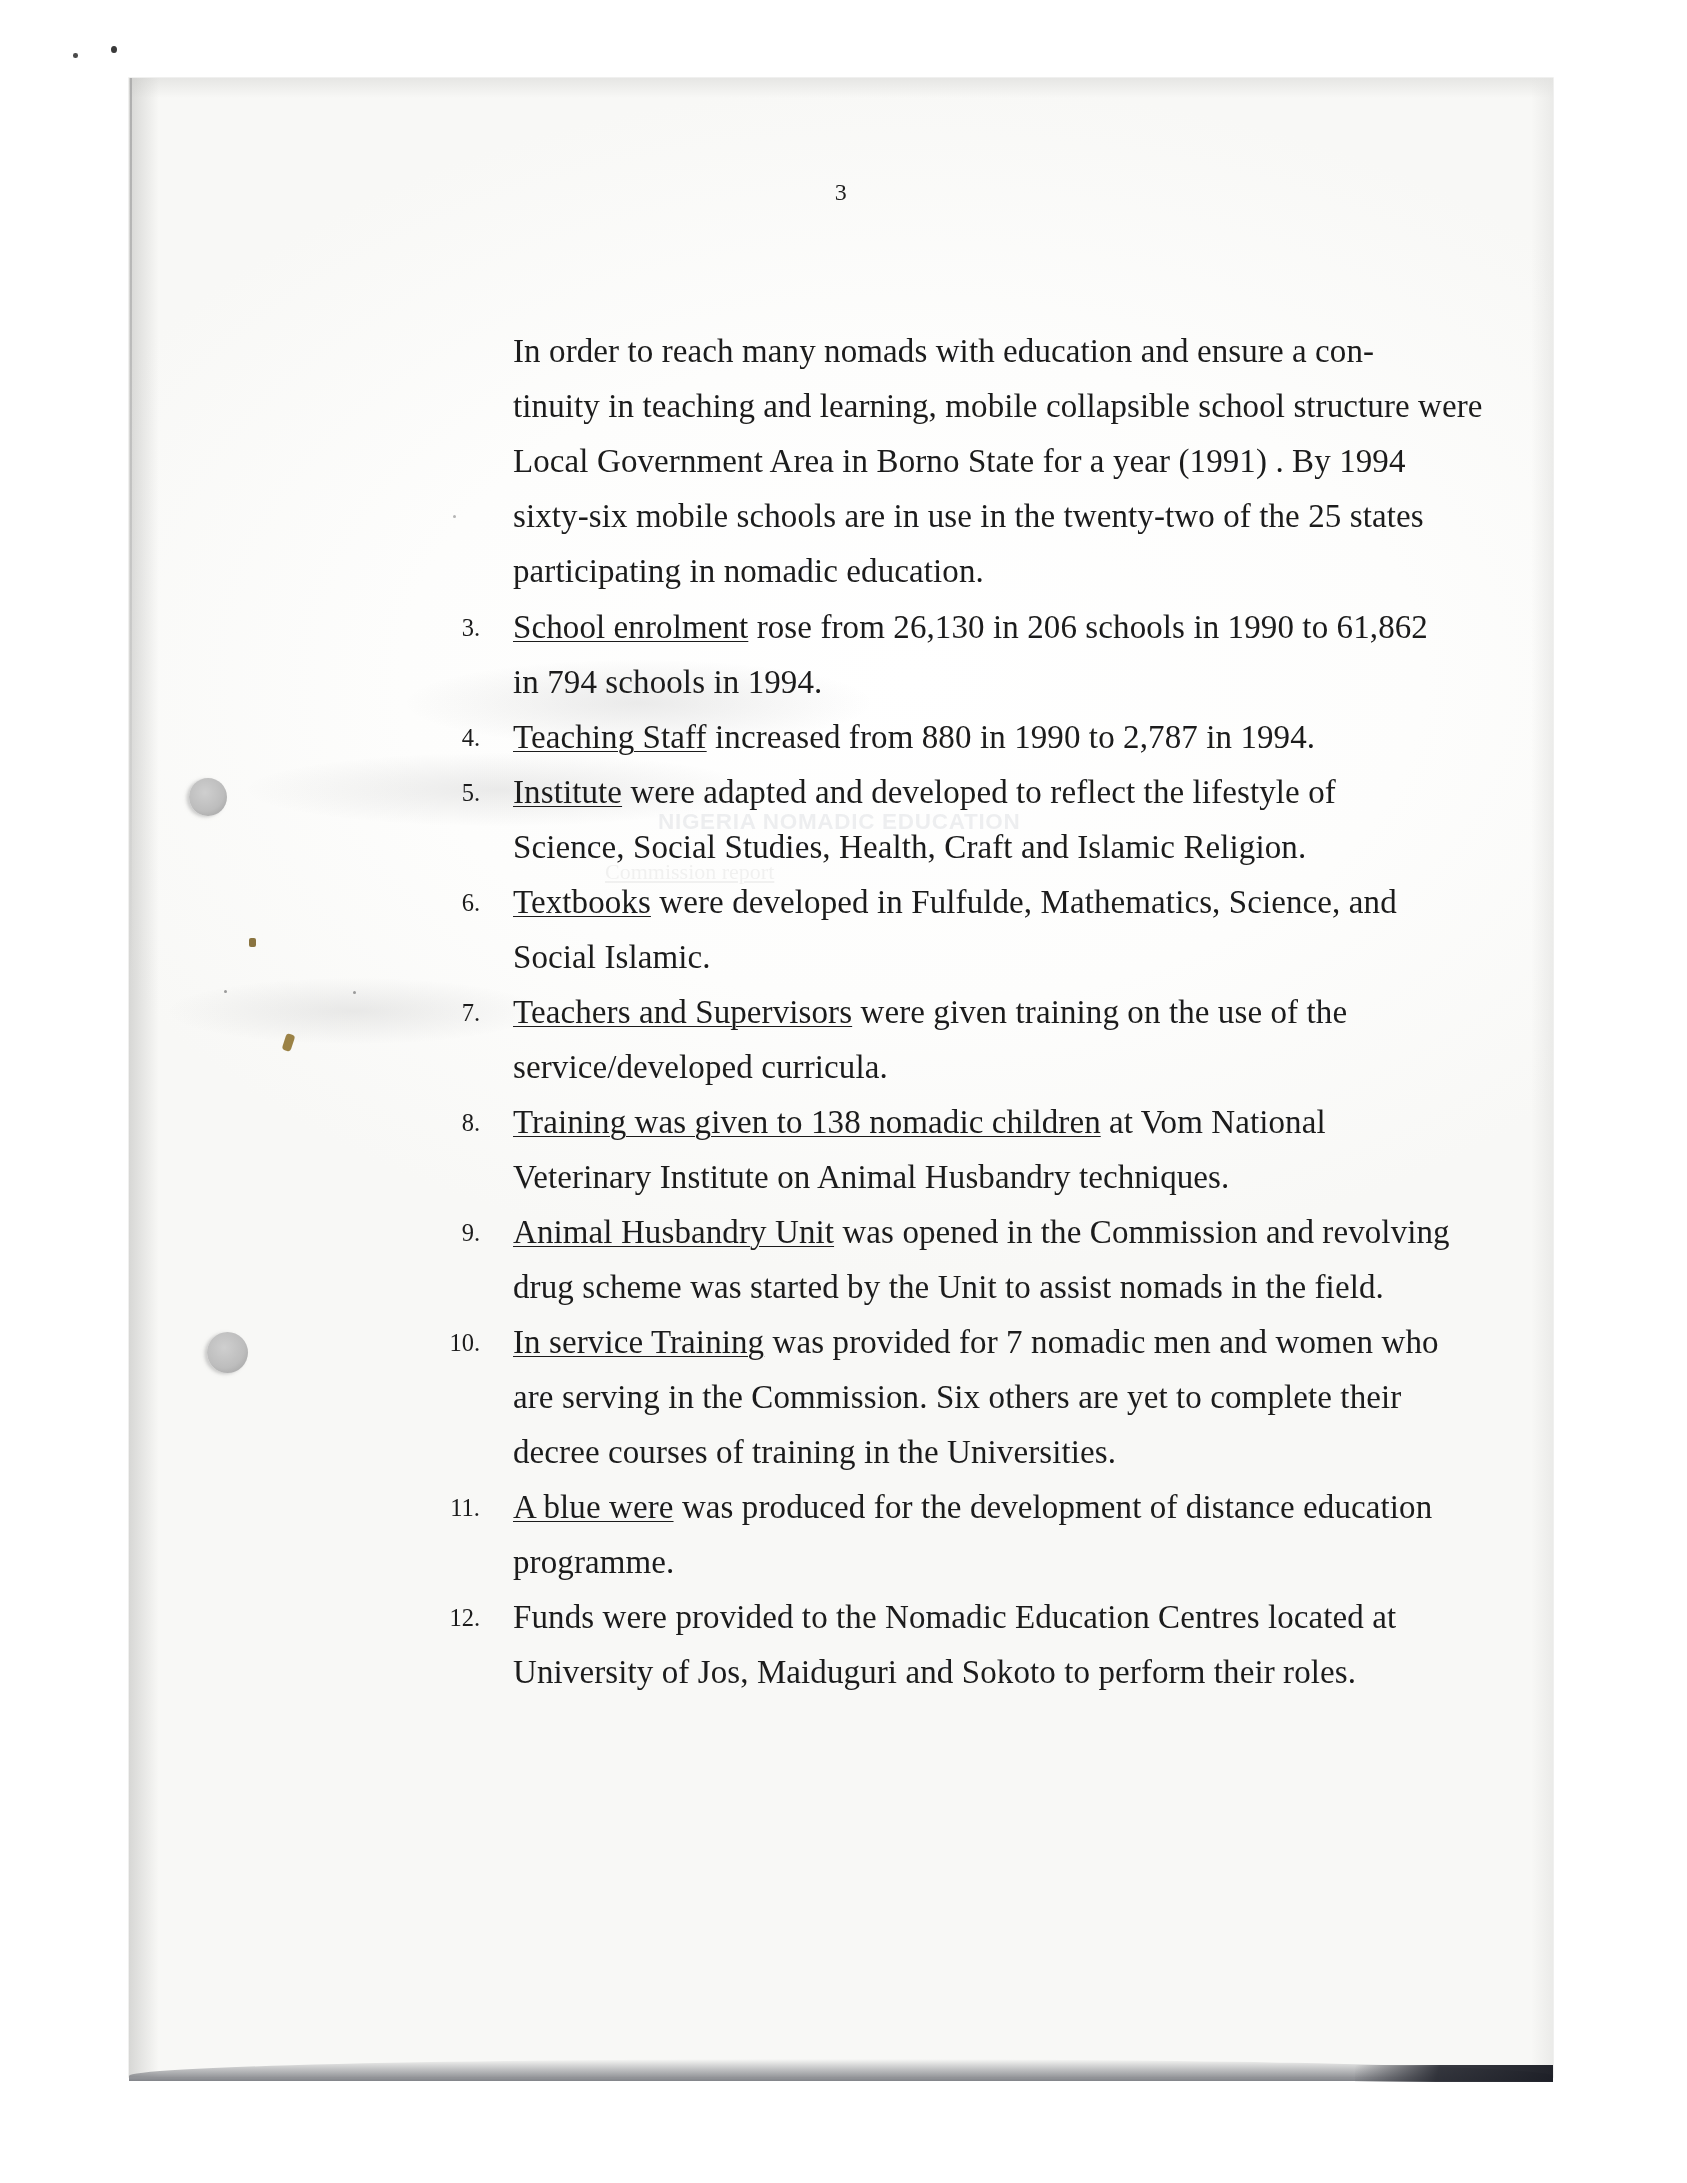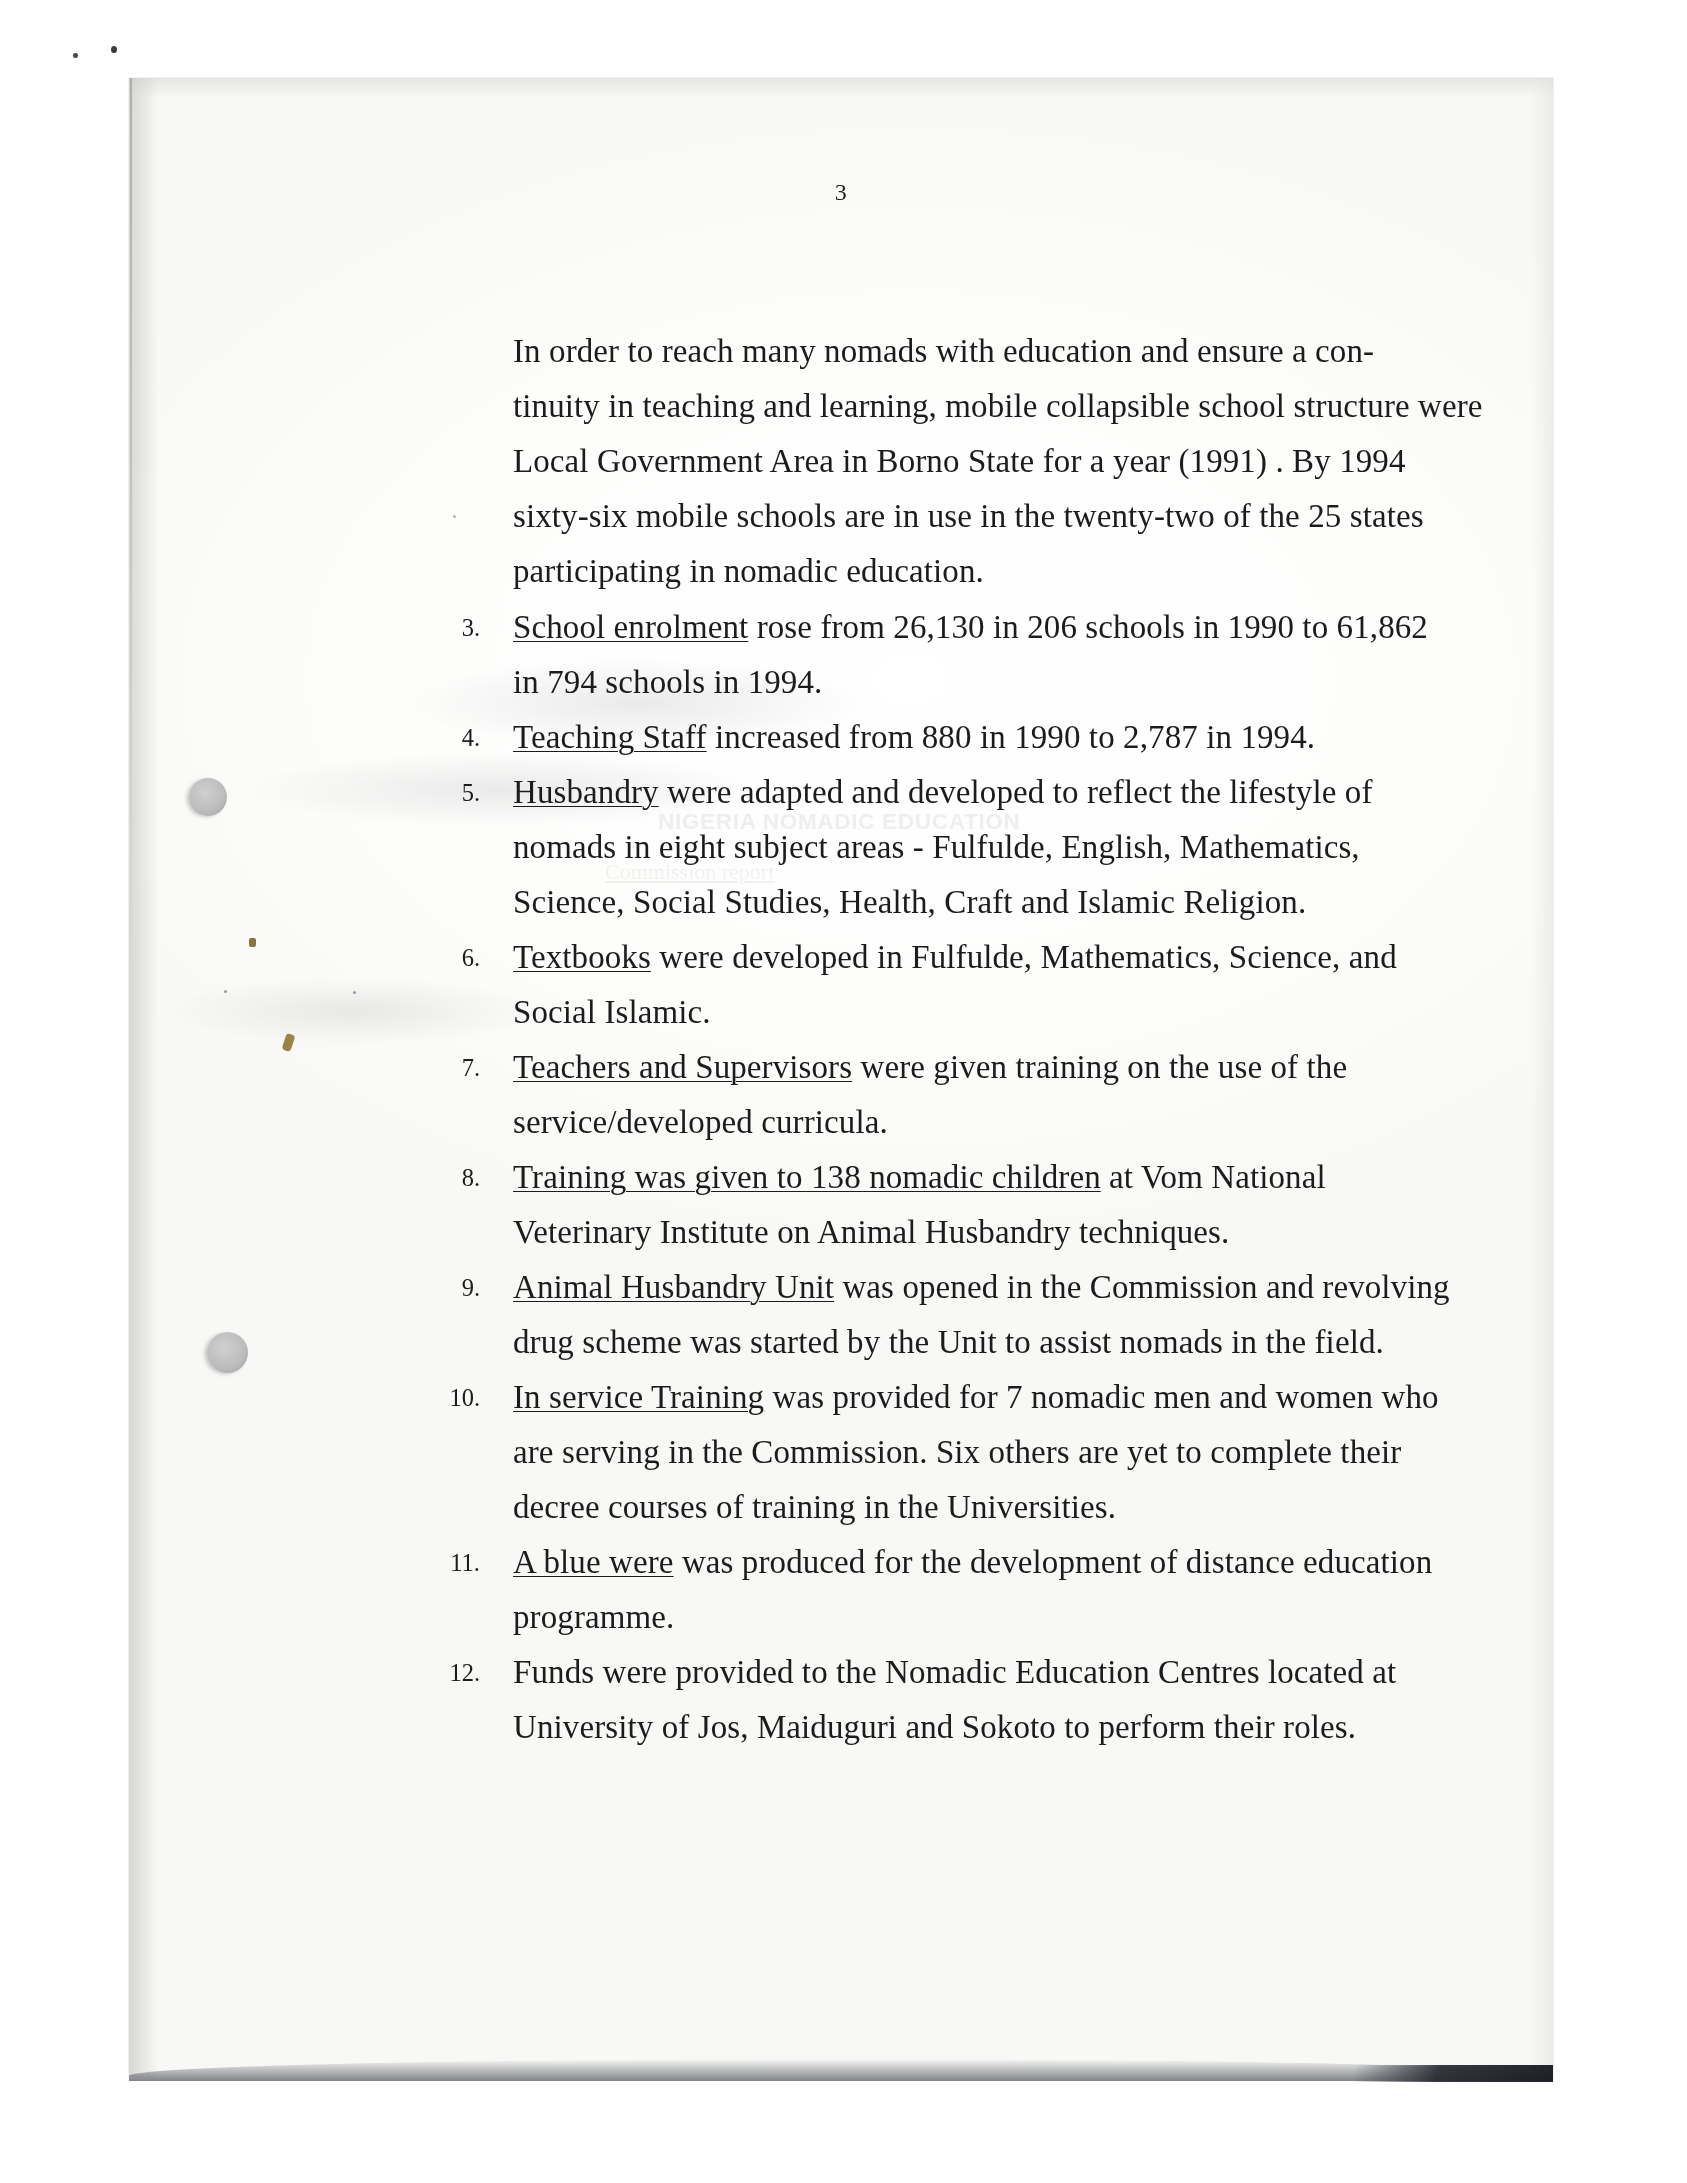--- a/index.html
+++ b/index.html
@@ -209,22 +209,21 @@
         <span class="line">in 794 schools in 1994.</span>
       </div>
 
       <div class="item">
         <span class="item-num">4.</span>
         <span class="line"><span class="u">Teaching Staff</span><span> increased from 880 in 1990 to 2,787 in 1994.</span></span>
       </div>
 
       <div class="item">
         <span class="item-num">5.</span>
-        <span class="line"><span class="u">Husbandry</span><span> were adapted and developed to reflect the lifestyle of</span></span>
-        <span class="line">nomads in eight subject areas - Fulfulde, English, Mathematics,</span>
+        <span class="line"><span class="u">Institute</span><span> were adapted and developed to reflect the lifestyle of</span></span>
         <span class="line">Science, Social Studies, Health, Craft and Islamic Religion.</span>
       </div>
 
       <div class="item">
         <span class="item-num">6.</span>
         <span class="line"><span class="u">Textbooks</span><span>  were developed in Fulfulde, Mathematics, Science, and</span></span>
         <span class="line">Social Islamic.</span>
       </div>
 
       <div class="item">

